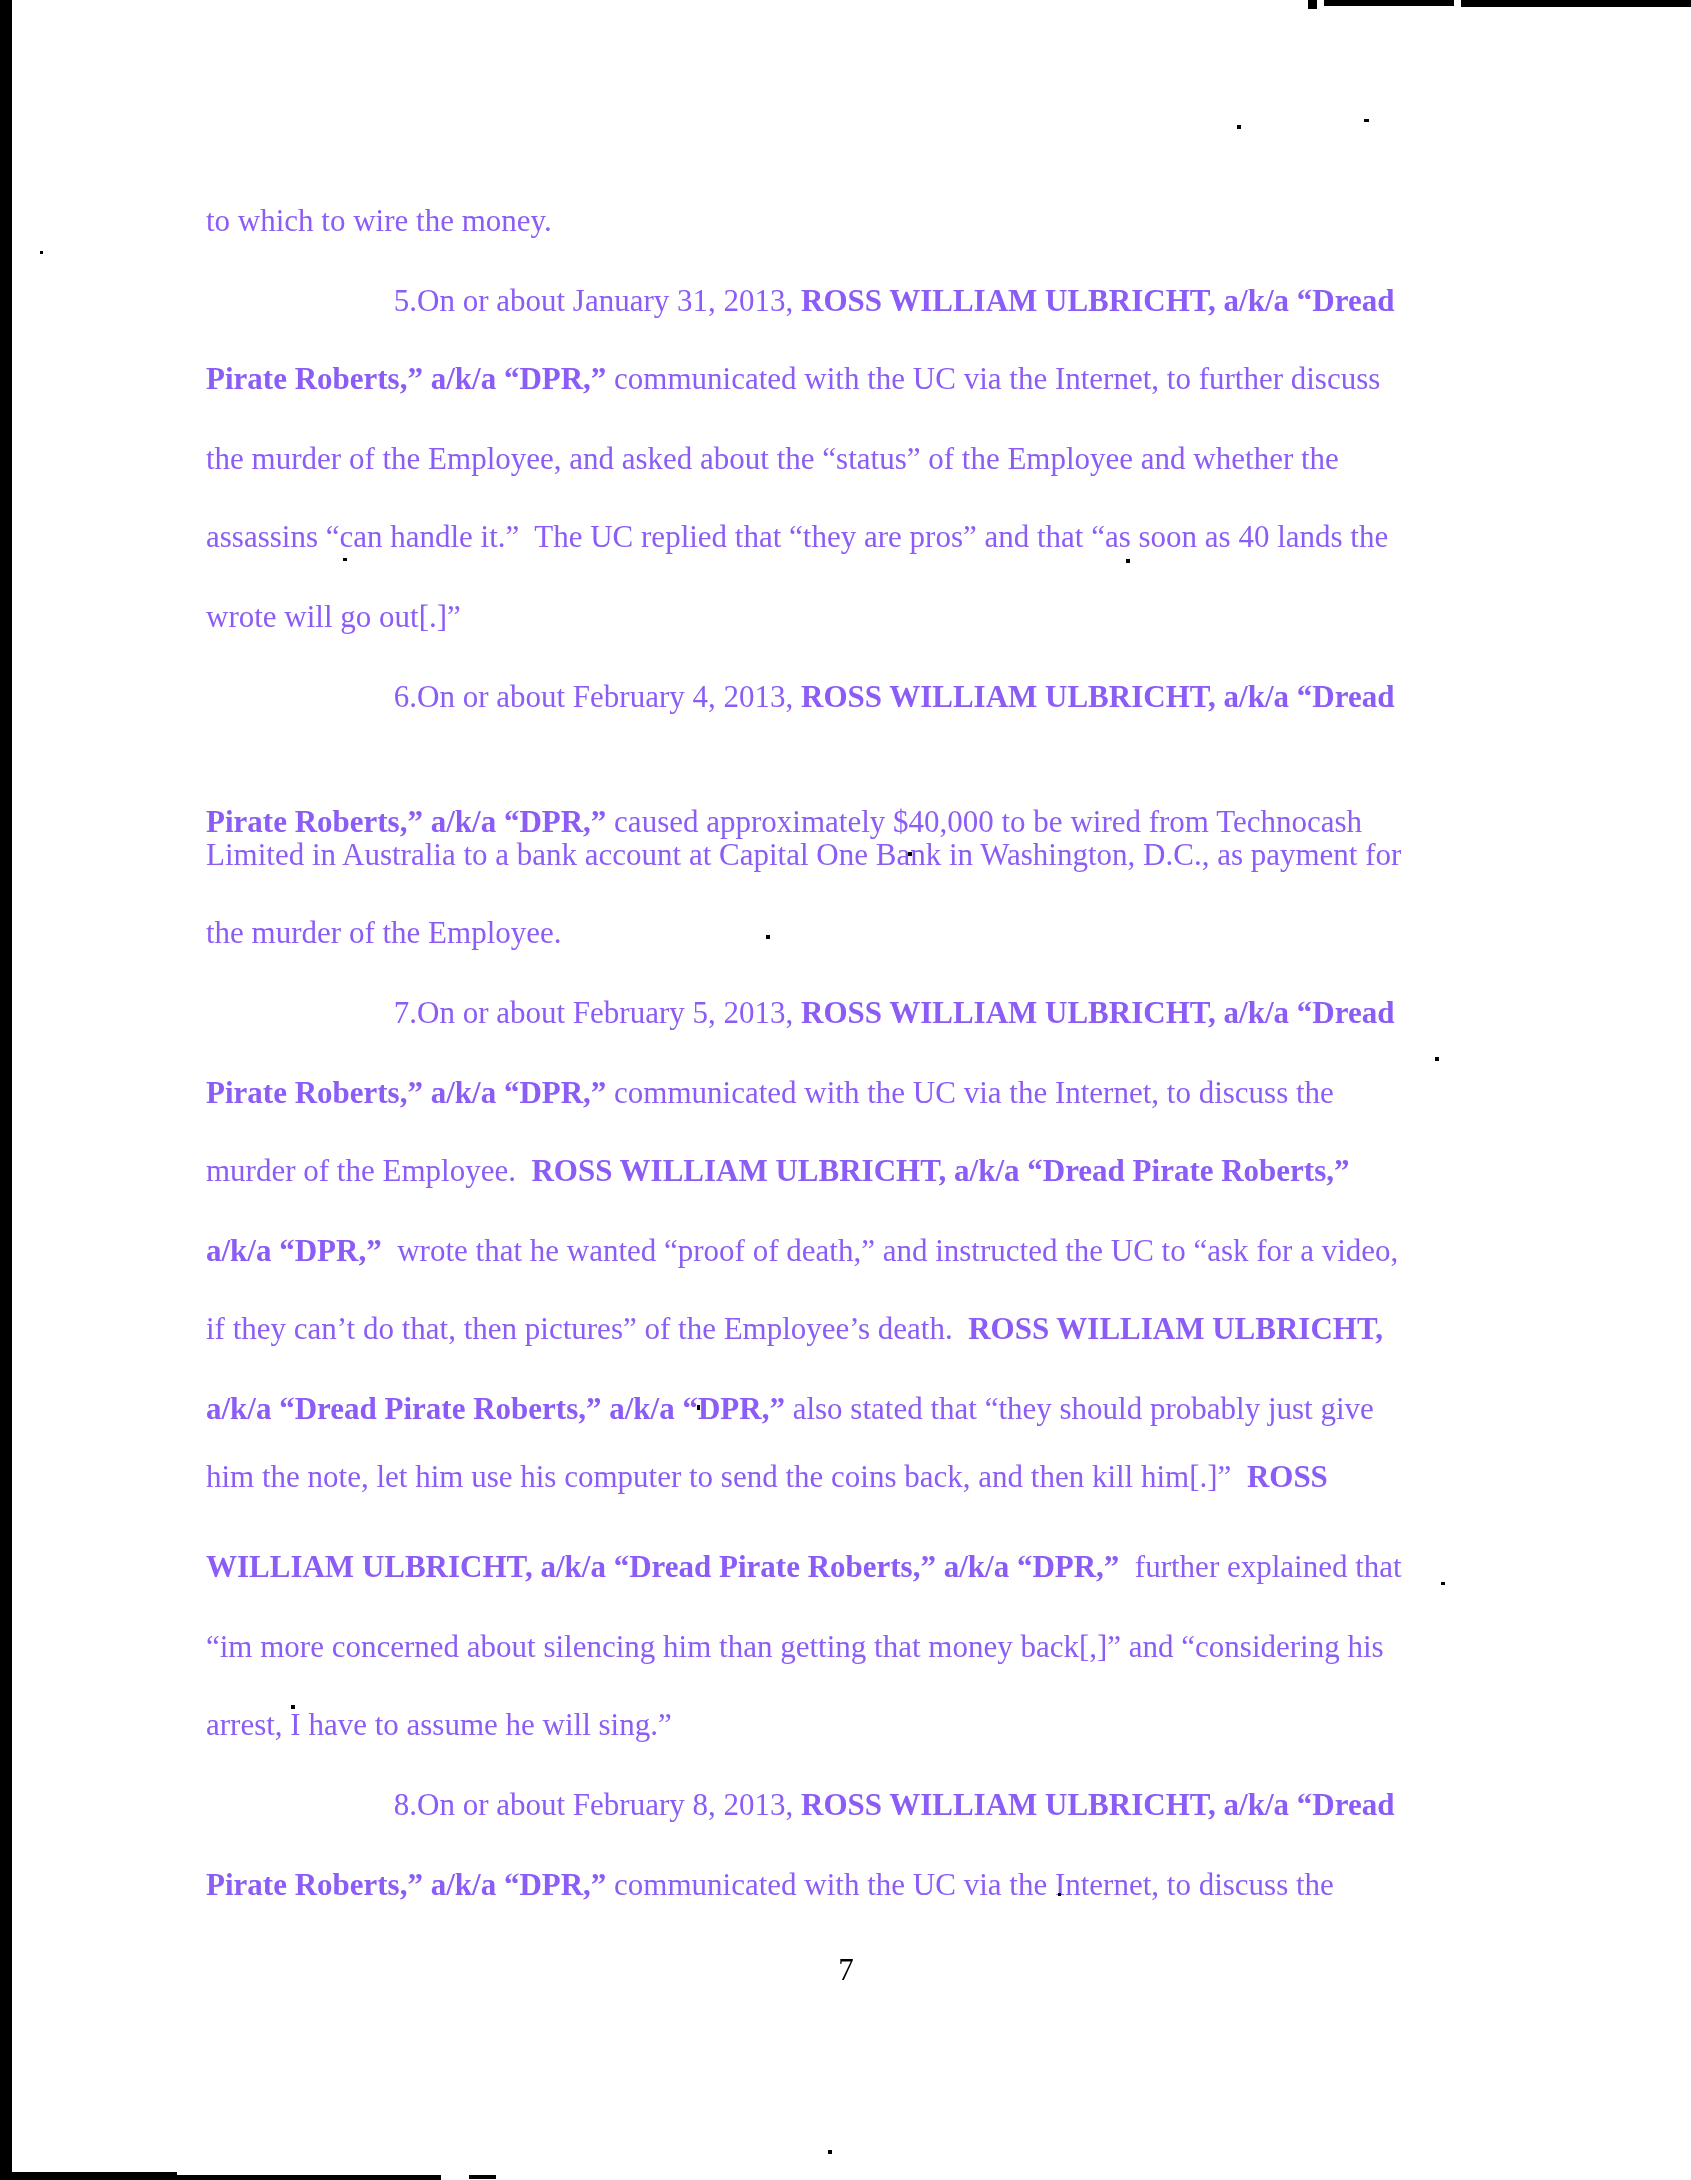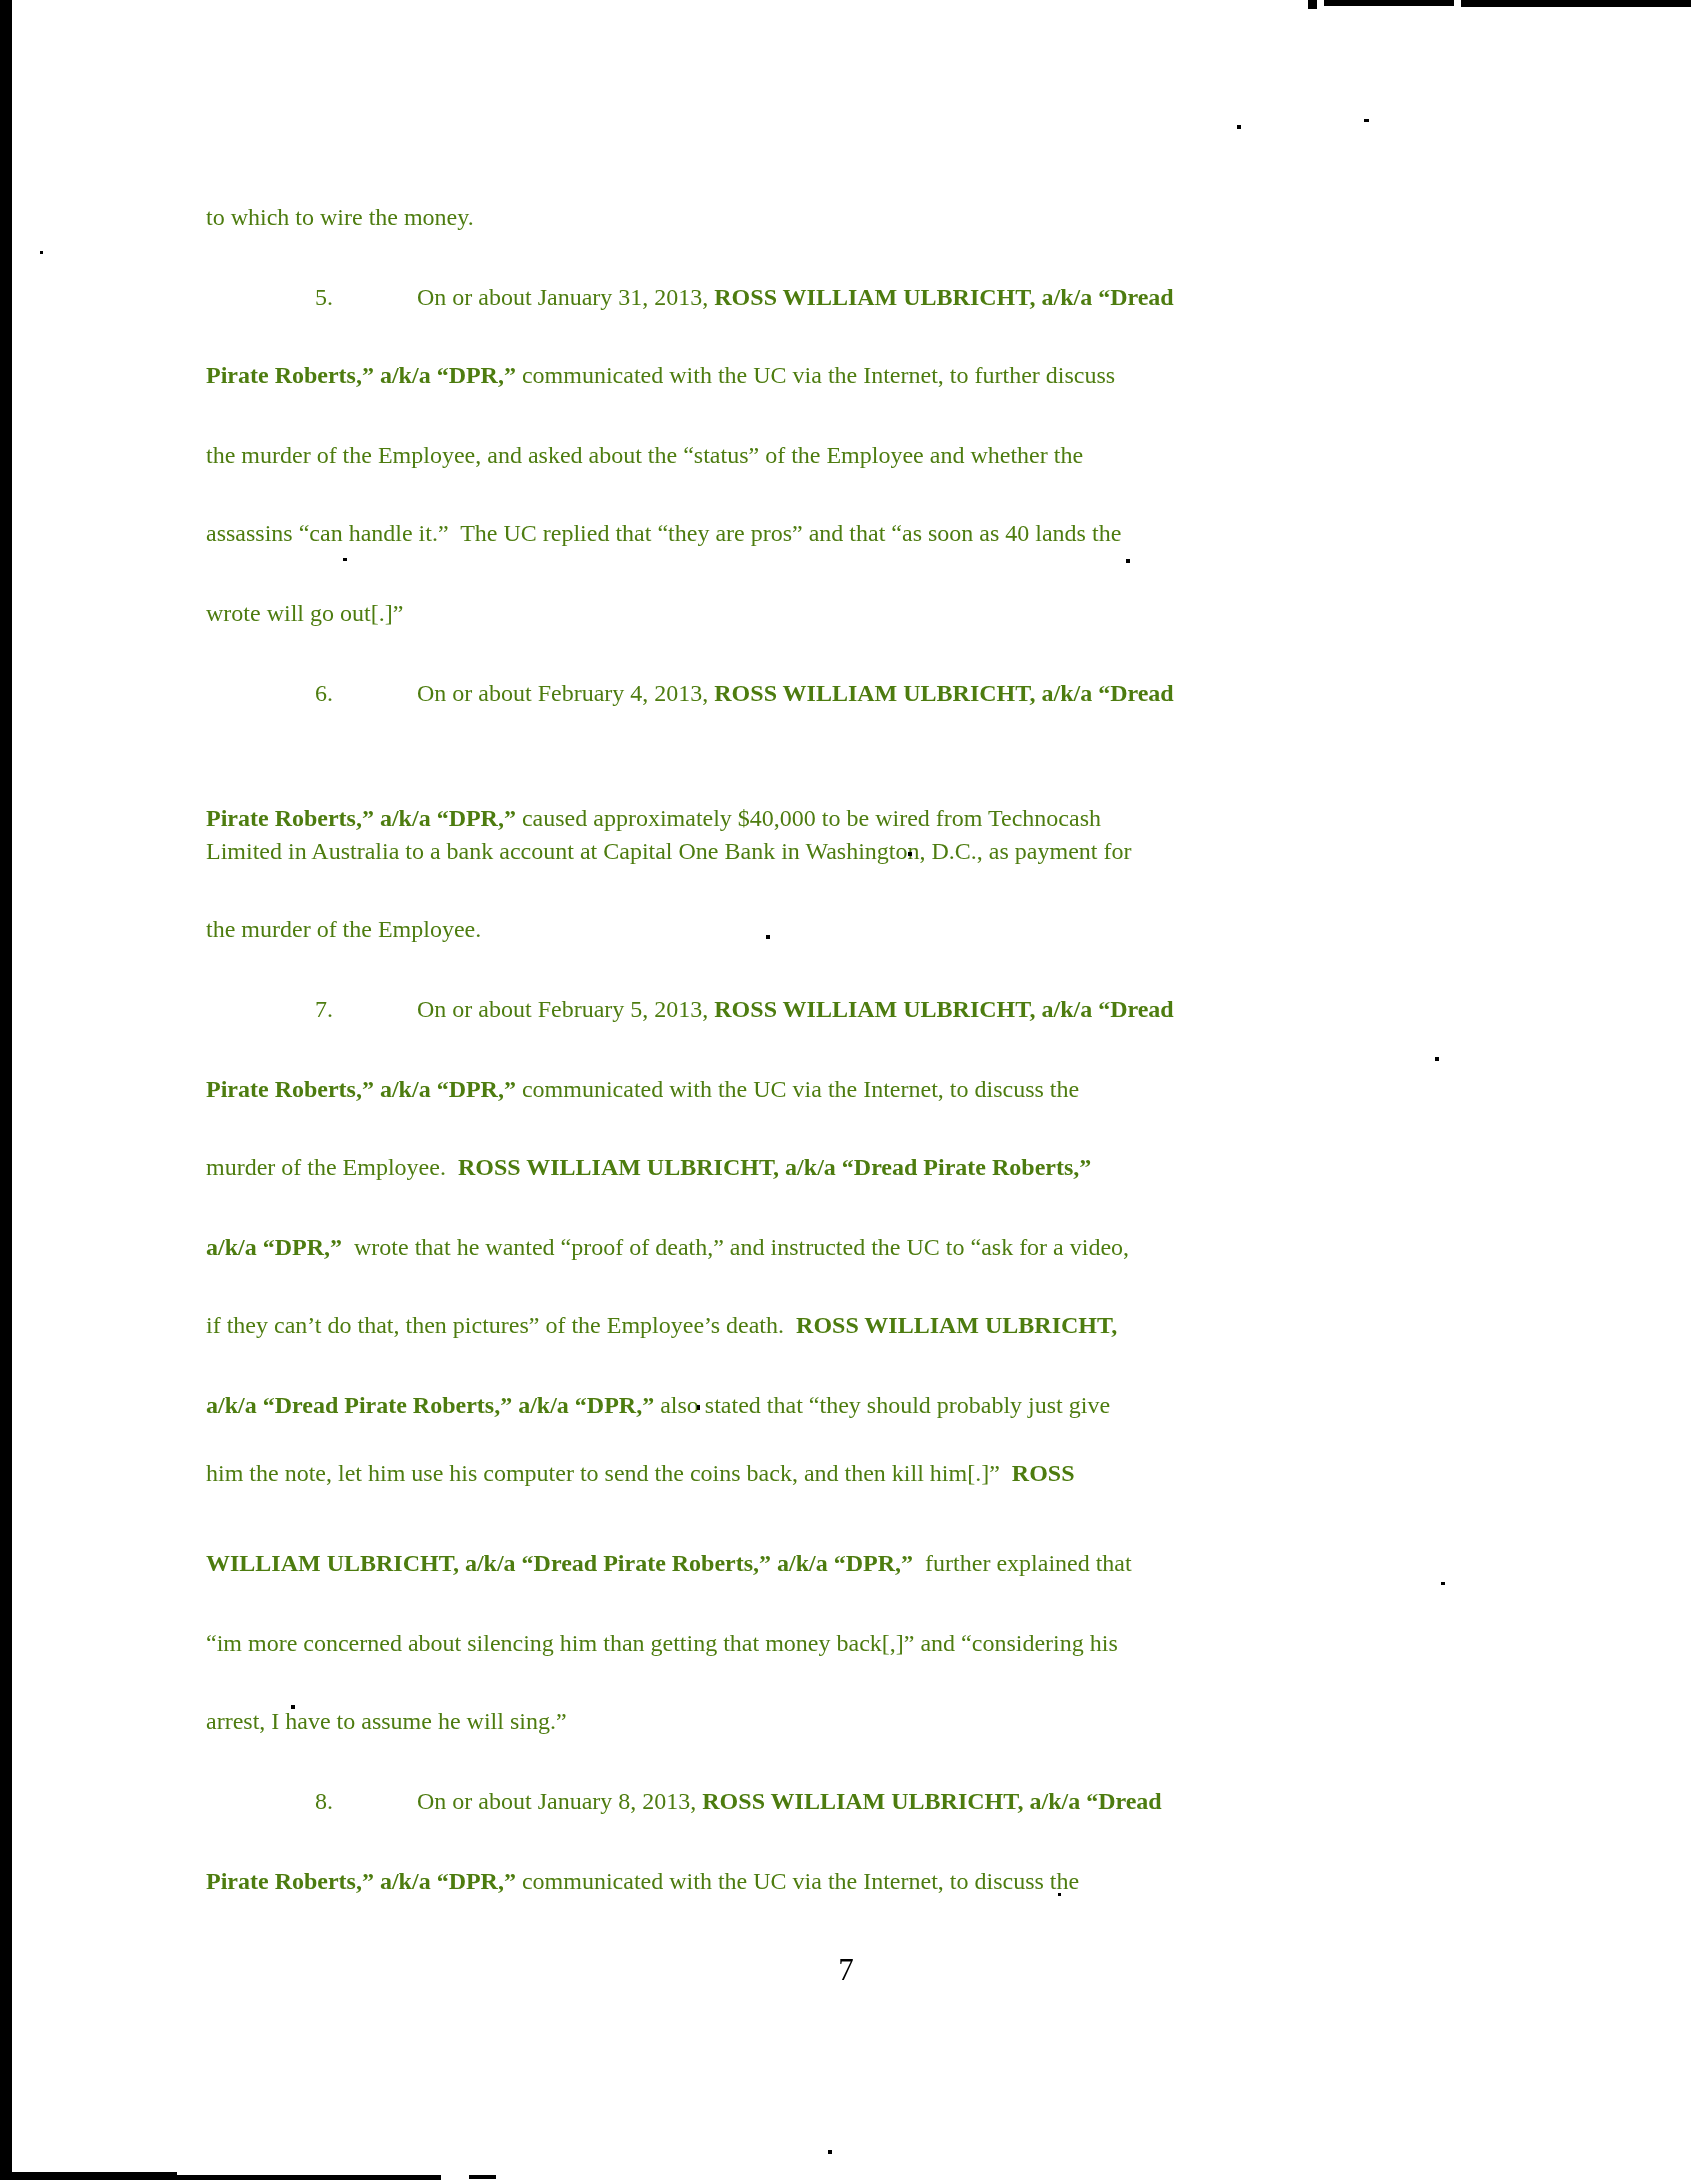--- a/index.html
+++ b/index.html
@@ -13,23 +13,24 @@
     background: #ffffff;
     color: #000000;
     font-family: "Liberation Serif", "DejaVu Serif", serif;
     overflow: hidden;
   }
   
   .text-line {
     position: absolute;
     left: 206px;
     white-space: pre;
-    font-size: 24px;
+    font-size: 31px;
     line-height: 1.1;
-    color: #4d7c0f;
+    color: #8b5cf6;
+    text-align: right;
   }
   .text-line .bold { font-weight: bold; }
   .pnum {
     display: inline-block;
     margin-left: 109px;
     width: 102px;
   }
   .page-number {
     position: absolute;
     top: 1952px;
@@ -76,21 +77,21 @@
       <div class="text-line" style="top: 996px;"><span class="pnum">7.</span><span class="run">On or about February 5, 2013, </span><span class="run bold">ROSS WILLIAM ULBRICHT, a/k/a “Dread</span></div>
       <div class="text-line" style="top: 1076px;"><span class="run bold">Pirate Roberts,” a/k/a “DPR,”</span><span class="run"> communicated with the UC via the Internet, to discuss the</span></div>
       <div class="text-line" style="top: 1154px;"><span class="run">murder of the Employee.  </span><span class="run bold">ROSS WILLIAM ULBRICHT, a/k/a “Dread Pirate Roberts,”</span></div>
       <div class="text-line" style="top: 1234px;"><span class="run bold">a/k/a “DPR,”</span><span class="run">  wrote that he wanted “proof of death,” and instructed the UC to “ask for a video,</span></div>
       <div class="text-line" style="top: 1312px;"><span class="run">if they can’t do that, then pictures” of the Employee’s death.  </span><span class="run bold">ROSS WILLIAM ULBRICHT,</span></div>
       <div class="text-line" style="top: 1392px;"><span class="run bold">a/k/a “Dread Pirate Roberts,” a/k/a “DPR,”</span><span class="run"> also stated that “they should probably just give</span></div>
       <div class="text-line" style="top: 1460px;"><span class="run">him the note, let him use his computer to send the coins back, and then kill him[.]”  </span><span class="run bold">ROSS</span></div>
       <div class="text-line" style="top: 1550px;"><span class="run bold">WILLIAM ULBRICHT, a/k/a “Dread Pirate Roberts,” a/k/a “DPR,”</span><span class="run">  further explained that</span></div>
       <div class="text-line" style="top: 1630px;"><span class="run">“im more concerned about silencing him than getting that money back[,]” and “considering his</span></div>
       <div class="text-line" style="top: 1708px;"><span class="run">arrest, I have to assume he will sing.”</span></div>
-      <div class="text-line" style="top: 1788px;"><span class="pnum">8.</span><span class="run">On or about January 8, 2013, </span><span class="run bold">ROSS WILLIAM ULBRICHT, a/k/a “Dread</span></div>
+      <div class="text-line" style="top: 1788px;"><span class="pnum">8.</span><span class="run">On or about February 8, 2013, </span><span class="run bold">ROSS WILLIAM ULBRICHT, a/k/a “Dread</span></div>
       <div class="text-line" style="top: 1868px;"><span class="run bold">Pirate Roberts,” a/k/a “DPR,”</span><span class="run"> communicated with the UC via the Internet, to discuss the</span></div>
       <div class="speck" style="left: 1237px; top: 125px; width: 4px; height: 4px;"></div>
       <div class="speck" style="left: 1364px; top: 119px; width: 5px; height: 3px;"></div>
       <div class="speck" style="left: 40px; top: 251px; width: 3px; height: 3px;"></div>
       <div class="speck" style="left: 1126px; top: 559px; width: 4px; height: 4px;"></div>
       <div class="speck" style="left: 343px; top: 558px; width: 4px; height: 3px;"></div>
       <div class="speck" style="left: 908px; top: 852px; width: 4px; height: 4px;"></div>
       <div class="speck" style="left: 766px; top: 935px; width: 4px; height: 4px;"></div>
       <div class="speck" style="left: 1435px; top: 1057px; width: 4px; height: 4px;"></div>
       <div class="speck" style="left: 697px; top: 1405px; width: 3px; height: 5px;"></div>

